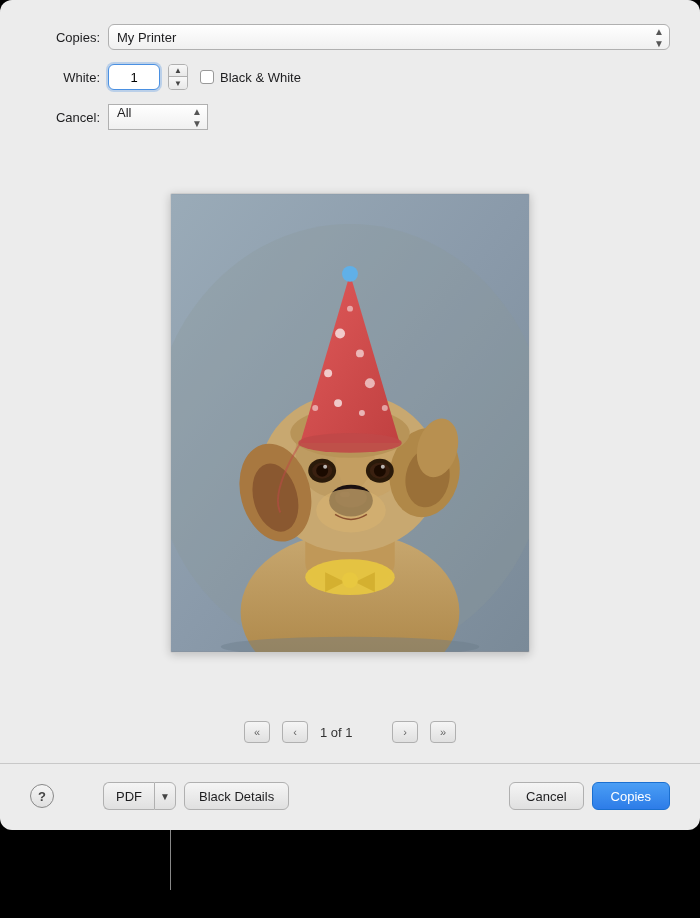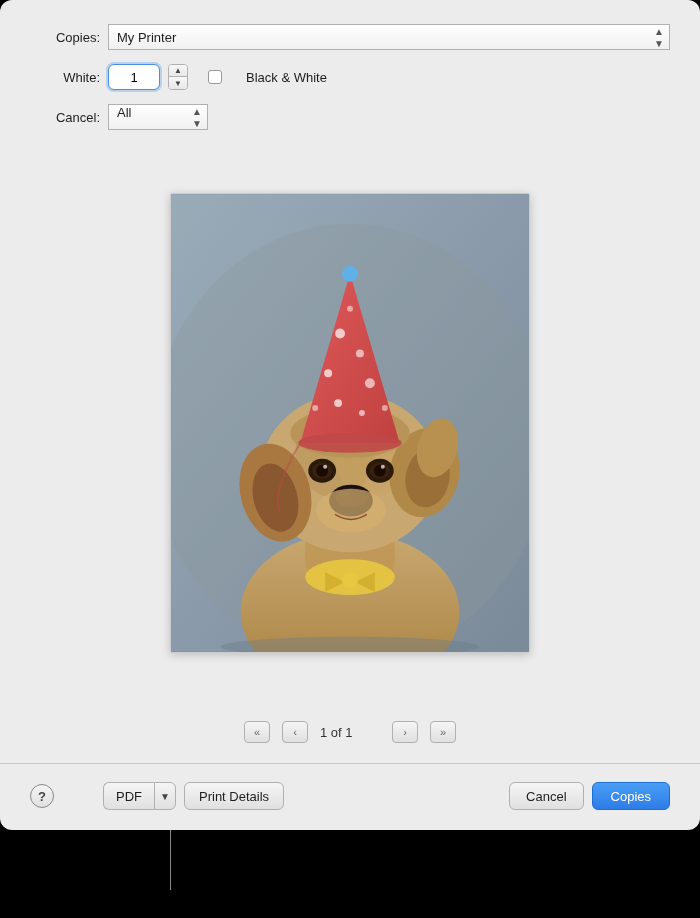--- a/index.html
+++ b/index.html
@@ -44,21 +44,21 @@
 
     
     .printer-select-wrapper {
       flex: 1;
       position: relative;
     }
 
     .printer-select {
       width: 100%;
       height: 26px;
-      border-radius: 0;
+      border-radius: 6px;
       border: 1px solid #b0b0b0;
       background: linear-gradient(to bottom, #ffffff, #f0f0f0);
       padding: 0 36px 0 8px;
       font-size: 13px;
       appearance: none;
       -webkit-appearance: none;
       cursor: pointer;
       color: #1d1d1f;
     }
 
@@ -113,24 +113,24 @@
     }
 
     .stepper-btn:first-child {
       border-bottom: 1px solid #b0b0b0;
     }
 
     
     .checkbox-label {
       display: flex;
       align-items: center;
-      gap: 24px;
-      font-size: 13px;
-      cursor: pointer;
-      margin-left: 12px;
+      gap: 6px;
+      font-size: 13px;
+      cursor: pointer;
+      margin-left: 4px;
     }
 
     .checkbox-input {
       width: 14px;
       height: 14px;
       border-radius: 3px;
       border: 1px solid #999;
       background: #fff;
       appearance: none;
       cursor: pointer;
@@ -480,21 +480,21 @@
   <div class="divider"></div>
 
   <div class="bottom-bar">
     <button class="help-btn">?</button>
 
     <div class="pdf-group">
       <button class="pdf-btn">PDF</button>
       <button class="pdf-dropdown">▼</button>
     </div>
 
-    <button class="show-details-btn">Print Details</button>
+    <button class="show-details-btn">Black Details</button>
 
     <div class="spacer"></div>
 
     <button class="cancel-btn">Cancel</button>
     <button class="print-btn">Copies</button>
   </div>
 
   <div class="tooltip-line"></div>
 </div>
 

